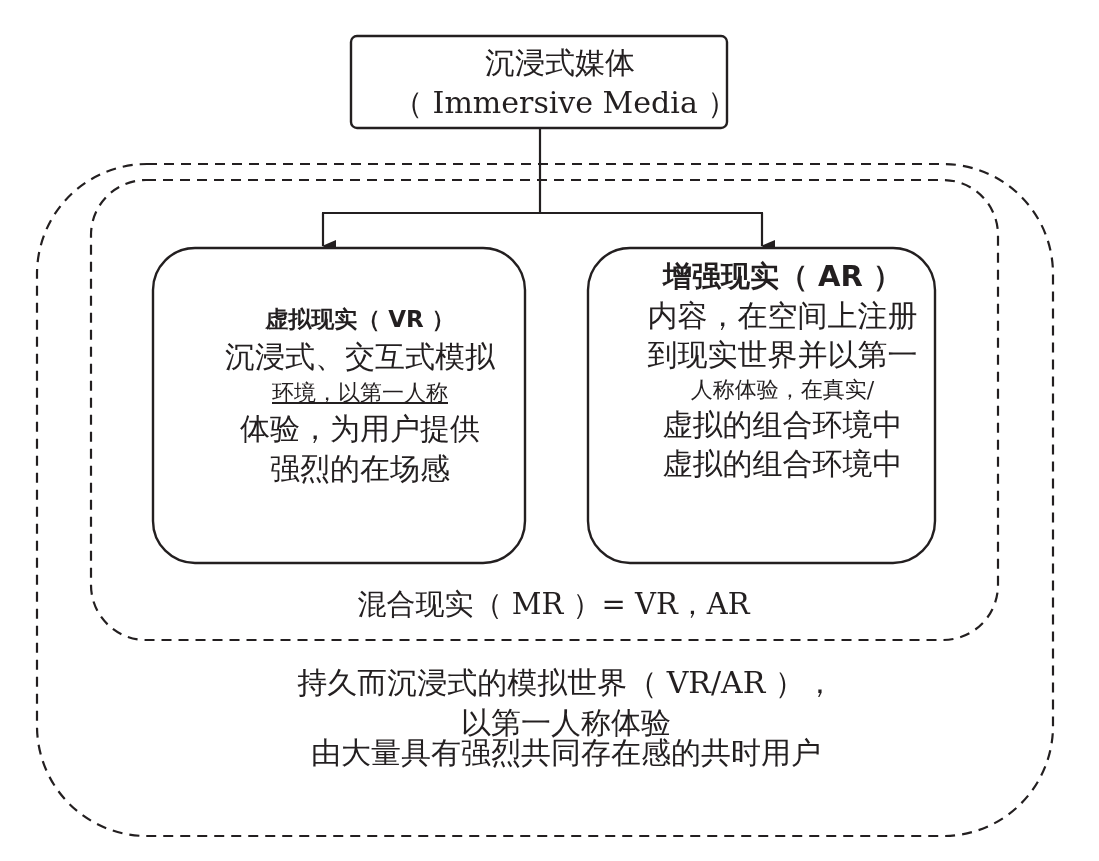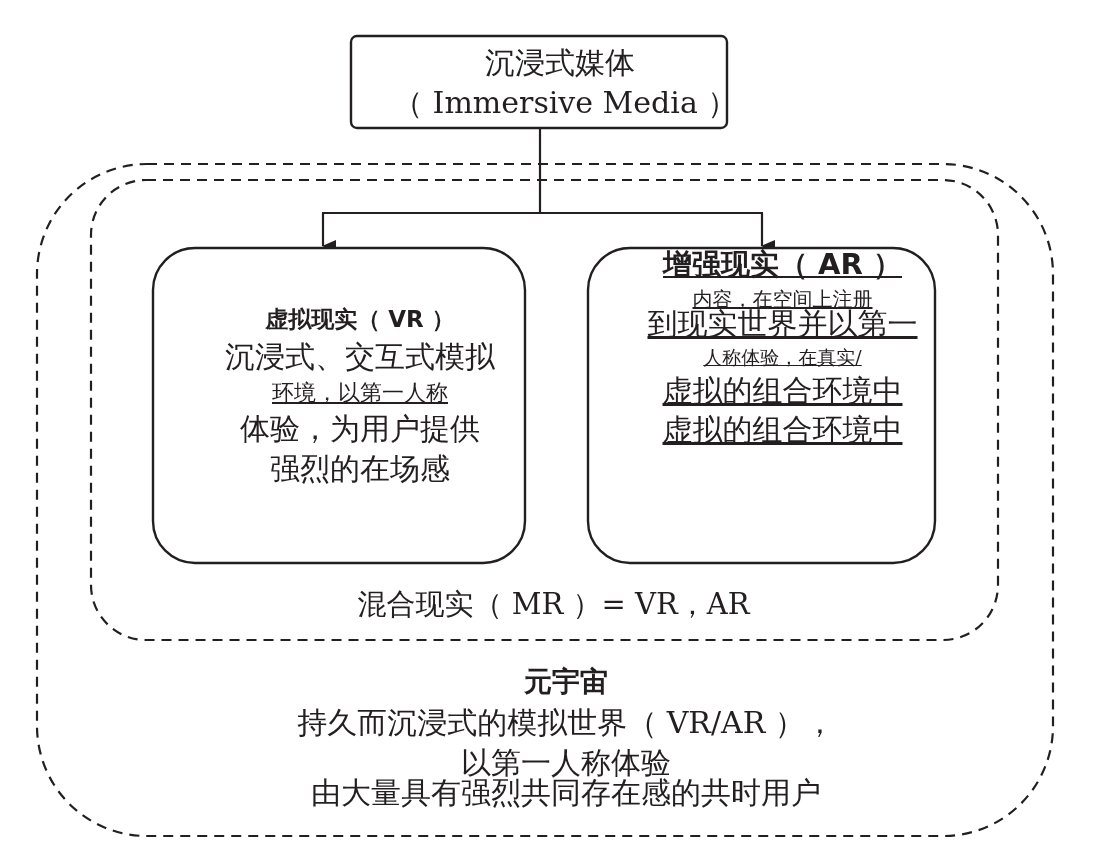--- a/index.html
+++ b/index.html
@@ -43,29 +43,28 @@
 </div>
 
 <div class="txt" style="left:153px; top:308px; width:372px;">
   <span class="line sans" style="font-size:23px; margin-bottom:11px;">虚拟现实（ VR ）</span>
   <span class="line serif" style="font-size:30px; margin-bottom:10px;">沉浸式、交互式模拟</span>
   <span class="line serif" style="font-size:22px; margin-bottom:10px;text-decoration:underline;">环境，以第一人称</span>
   <span class="line serif" style="font-size:30px; margin-bottom:10px;">体验，为用户提供</span>
   <span class="line serif" style="font-size:30px;">强烈的在场感</span>
 </div>
 
-<div class="txt" style="left:588px; top:250px; width:347px;text-decoration:underline;">
+<div class="txt" style="left:588px; top:262px; width:347px;">
   <span class="line sans" style="font-size:29px; margin-bottom:10px;">增强现实（ AR ）</span>
-  <span class="line serif" style="font-size:20px; ">内容，在空间上注册</span>
+  <span class="line serif" style="font-size:30px; margin-bottom:9px;">内容，在空间上注册</span>
   <span class="line serif" style="font-size:30px; margin-bottom:9px;">到现实世界并以第一</span>
-  <span class="line serif" style="font-size:19px; margin-bottom:9px;">人称体验，在真实/</span>
+  <span class="line serif" style="font-size:22px; margin-bottom:9px;">人称体验，在真实/</span>
   <span class="line serif" style="font-size:30px; margin-bottom:9px;">虚拟的组合环境中</span>
   <span class="line serif" style="font-size:30px;">虚拟的组合环境中</span>
 </div>
 
 <div class="txt serif" style="left:100px; top:590px; width:907px; font-size:29px;">混合现实（ MR ）= VR，AR</div>
 
 <div class="txt" style="left:37px; top:668px; width:1016px;">
-  <span class="line sans" style="font-size:28px; margin-bottom:12px;">元宇宙</span>
   <span class="line serif" style="font-size:30px; margin-bottom:10px;">持久而沉浸式的模拟世界（ VR/AR ），</span>
   <span class="line serif" style="font-size:30px;">以第一人称体验</span>
   <span class="line serif" style="font-size:30px; margin-bottom:10px;">由大量具有强烈共同存在感的共时用户</span>
 </div>
 
 </body></html>

